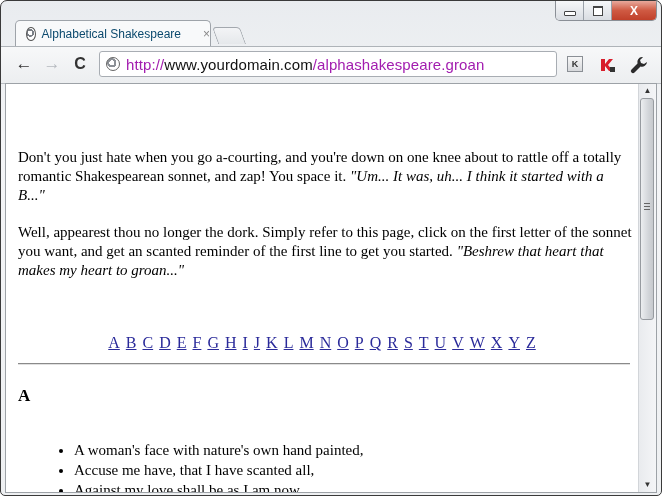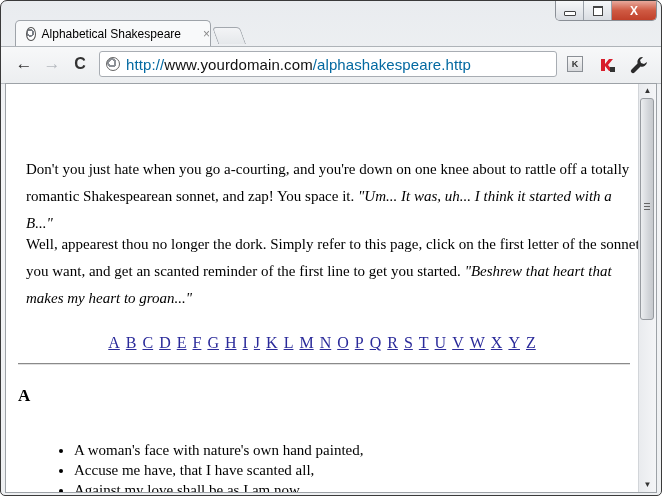--- a/index.html
+++ b/index.html
@@ -34,21 +34,21 @@
   .max-glyph { width: 8px; height: 7px; border: 1px solid #444; border-top-width: 2px; background: #fff; }
   
   .tab {
     position: absolute; left: 14px; top: 19px; width: 196px; height: 27px;
     background: #f8f9fa; border: 1px solid #9ea3a9; border-bottom: none;
     border-radius: 5px 5px 0 0; transform: perspective(50px);
     display: flex; align-items: center; box-sizing: border-box; padding-left: 10px;
   }
   .tab .globe { width: 14px; height: 14px; border-radius: 50%; border: 1.5px solid #555; box-sizing: border-box;
     background: radial-gradient(circle at 40% 40%, #fff 25%, #7a7f86 26%, #7a7f86 45%, #fff 46%); }
-  .tab .title { font-size: 12px; color: #000000; margin-left: 6px; white-space: nowrap; }
+  .tab .title { font-size: 12px; color: #0c4a6e; margin-left: 6px; white-space: nowrap; }
   .tab .x { margin-left: 22px; color: #888; font-size: 12px; }
   .newtab {
     position: absolute; left: 214px; top: 26px; width: 26px; height: 16px;
     border: 1px solid #a3a8ae; border-bottom: none; border-radius: 4px 4px 0 0;
     background: linear-gradient(180deg, #f3f4f6, #e5e8eb); transform: skewX(20deg);
   }
   
   .toolbar {
     position: absolute; left: 0; top: 45px; width: 660px; height: 36px;
     background: linear-gradient(180deg, #f7f8f9, #eceef0);
@@ -59,39 +59,39 @@
   .fwd { left: 40px; color: #b5b9be; }
   .reload { left: 68px; color: #333; font-size: 16px; }
   .omnibox {
     position: absolute; left: 98px; top: 4px; width: 458px; height: 26px;
     border: 1px solid #a8adb3; border-radius: 3px; background: #fff; box-sizing: border-box;
     display: flex; align-items: center; padding-left: 6px;
   }
   .omnibox .globe { width: 14px; height: 14px; border-radius: 50%; border: 1.5px solid #666; box-sizing: border-box;
     background: radial-gradient(circle at 40% 40%, #fff 25%, #8c9096 26%, #8c9096 45%, #fff 46%); }
   .url { margin-left: 6px; font-size: 15px; color: #111; white-space: nowrap; letter-spacing: 0.1px; }
-  .url .dim { color: #0369a1; }
+  .url .dim { color: #a21caf; }
   .ext-k {
     position: absolute; left: 566px; top: 9px; width: 16px; height: 16px; border: 1px solid #8a8f95;
     background: linear-gradient(180deg, #f7f7f7, #d7d9dc); box-sizing: border-box;
     font-size: 9px; font-weight: bold; color: #333; display: flex; align-items: center; justify-content: center;
   }
   .ext-kas { position: absolute; left: 598px; top: 9px; width: 18px; height: 18px; }
   .wrench { position: absolute; left: 628px; top: 8px; width: 20px; height: 20px; }
   
   .viewport {
     position: absolute; left: 4px; top: 82px; width: 652px; height: 410px;
     background: #fff; border: 1px solid #9da2a7; box-sizing: border-box; overflow: hidden;
   }
   .content {
     position: absolute; left: 0; top: 0; width: 632px; height: 410px; overflow: hidden;
     font-family: "Liberation Serif", serif; color: #000; font-size: 15px;
   }
   .content h1 { position: absolute; left: 12px; top: 18px; margin: 0; font-size: 22px; font-weight: bold; }
-  .p { position: absolute; left: 12px; width: 616px; line-height: 27px; margin: 8px; }
+  .p { position: absolute; left: 12px; width: 616px; line-height: 19px; margin: 0; }
   .p1 { top: 64px; }
   .p2 { top: 139px; }
   .p em { font-style: italic; }
   .idx-title { position: absolute; left: 0; width: 632px; text-align: center; top: 216px; font-weight: bold; font-size: 15px; }
   .idx-links { position: absolute; left: 0; width: 632px; text-align: center; top: 250px; font-size: 16px; }
   .idx-links a { color: #1a0dab; color: #2a2a9a; text-decoration: underline; margin: 0 1px; }
   .hr { position: absolute; left: 12px; top: 279px; width: 612px; height: 1px; background: #8a8a8a; border-bottom: 1px solid #e0e0e0; }
   .sec-a { position: absolute; left: 12px; top: 302px; font-weight: bold; font-size: 17px; }
   .sonnets { position: absolute; left: 12px; top: 340px; margin: 16px; padding-left: 40px; list-style: disc; line-height: 20px; }
   .sonnets li { font-size: 15px; }
@@ -142,21 +142,21 @@
         <span>←</span>
       </div>
     <div class="nav-btn fwd">
         <span>→</span>
       </div>
     <div class="nav-btn reload">
         <span>C</span>
       </div>
     <div class="omnibox">
       <span class="globe"></span>
-      <span class="url"><span class="dim">http://</span><span>www.yourdomain.com</span><span class="dim">/alphashakespeare.http</span></span>
+      <span class="url"><span class="dim">http://</span><span>www.yourdomain.com</span><span class="dim">/alphashakespeare.groan</span></span>
     </div>
     <div class="ext-k">K</div>
     <svg class="ext-kas" viewBox="0 0 18 18">
       <path d="M2 3 L6 3 L6 8 L10 3 L14 3 L9 9 L14 15 L10 15 L6 10 L6 15 L2 15 Z" fill="#d81e2c"></path>
       <rect x="11" y="11" width="5" height="5" fill="#333"></rect>
     </svg>
     <svg class="wrench" viewBox="0 0 20 20">
       <path d="M13 2 a5 5 0 0 0 -4.5 6.5 L2.5 14.5 a1.8 1.8 0 0 0 3 3 L11.5 11.5 A5 5 0 0 0 18 7 L15 9 L12 8 L11 5 L14 2.2 Z" fill="#2b2b2b"></path>
     </svg>
   </div>

